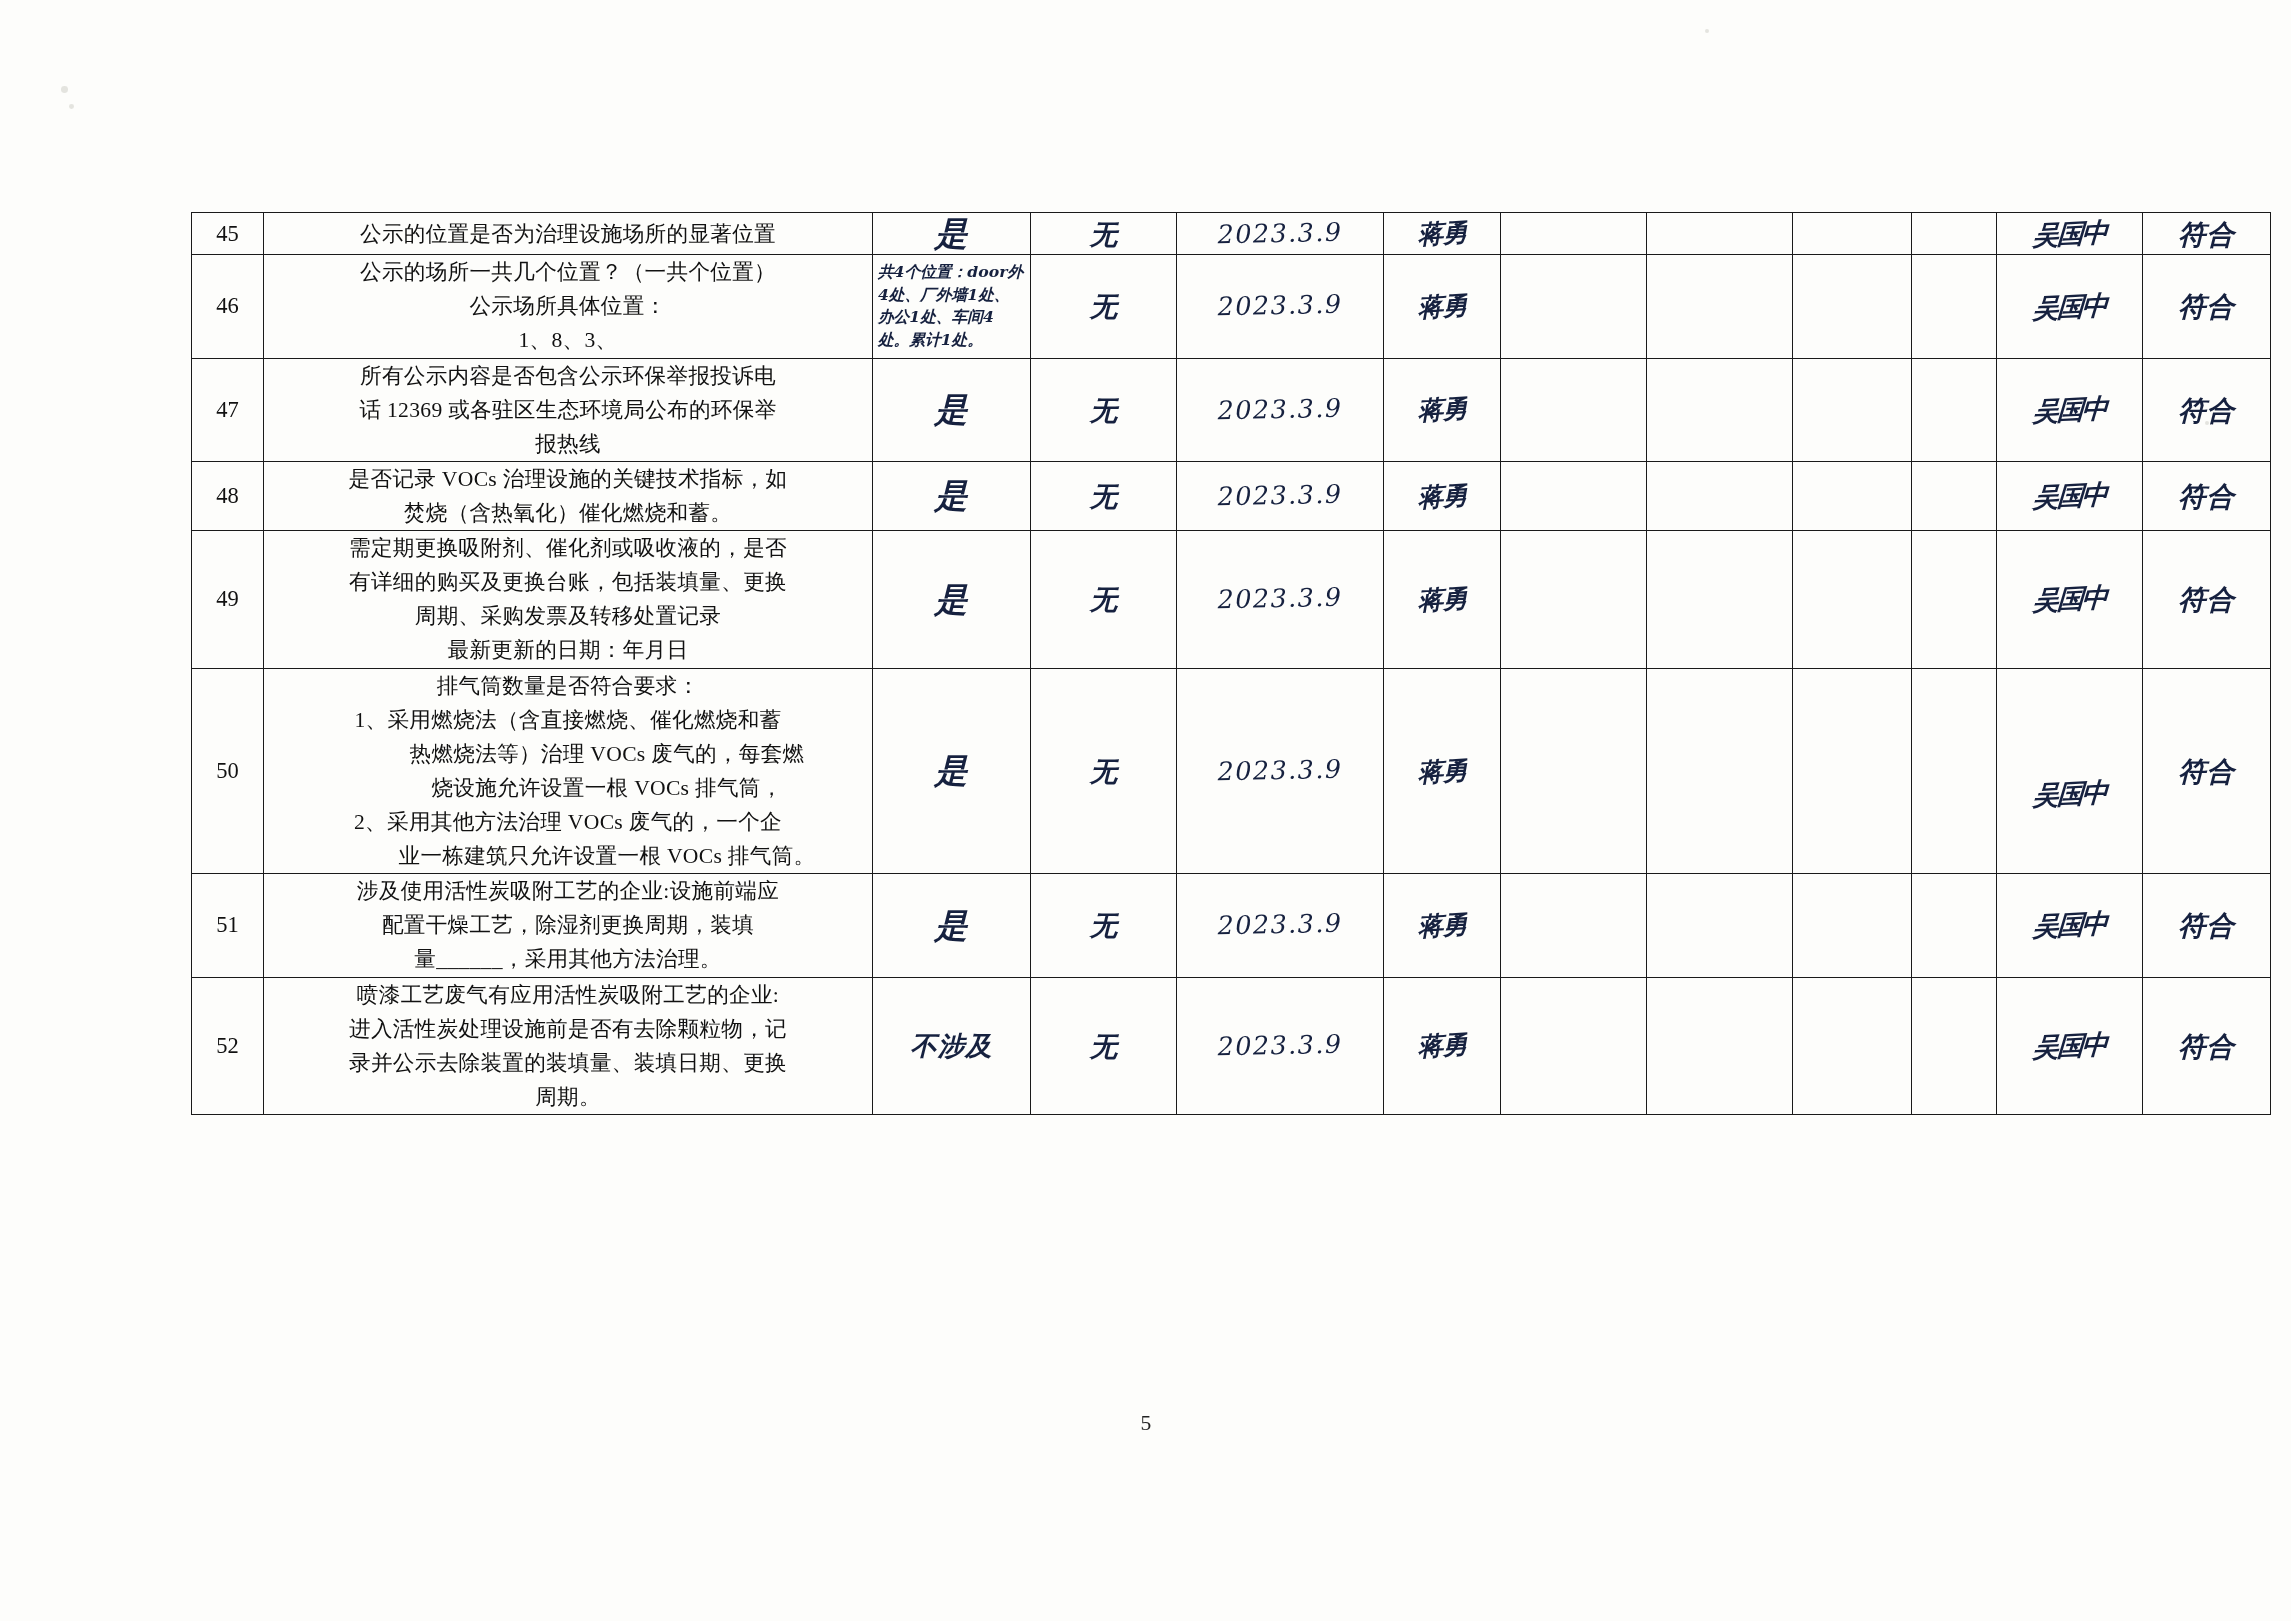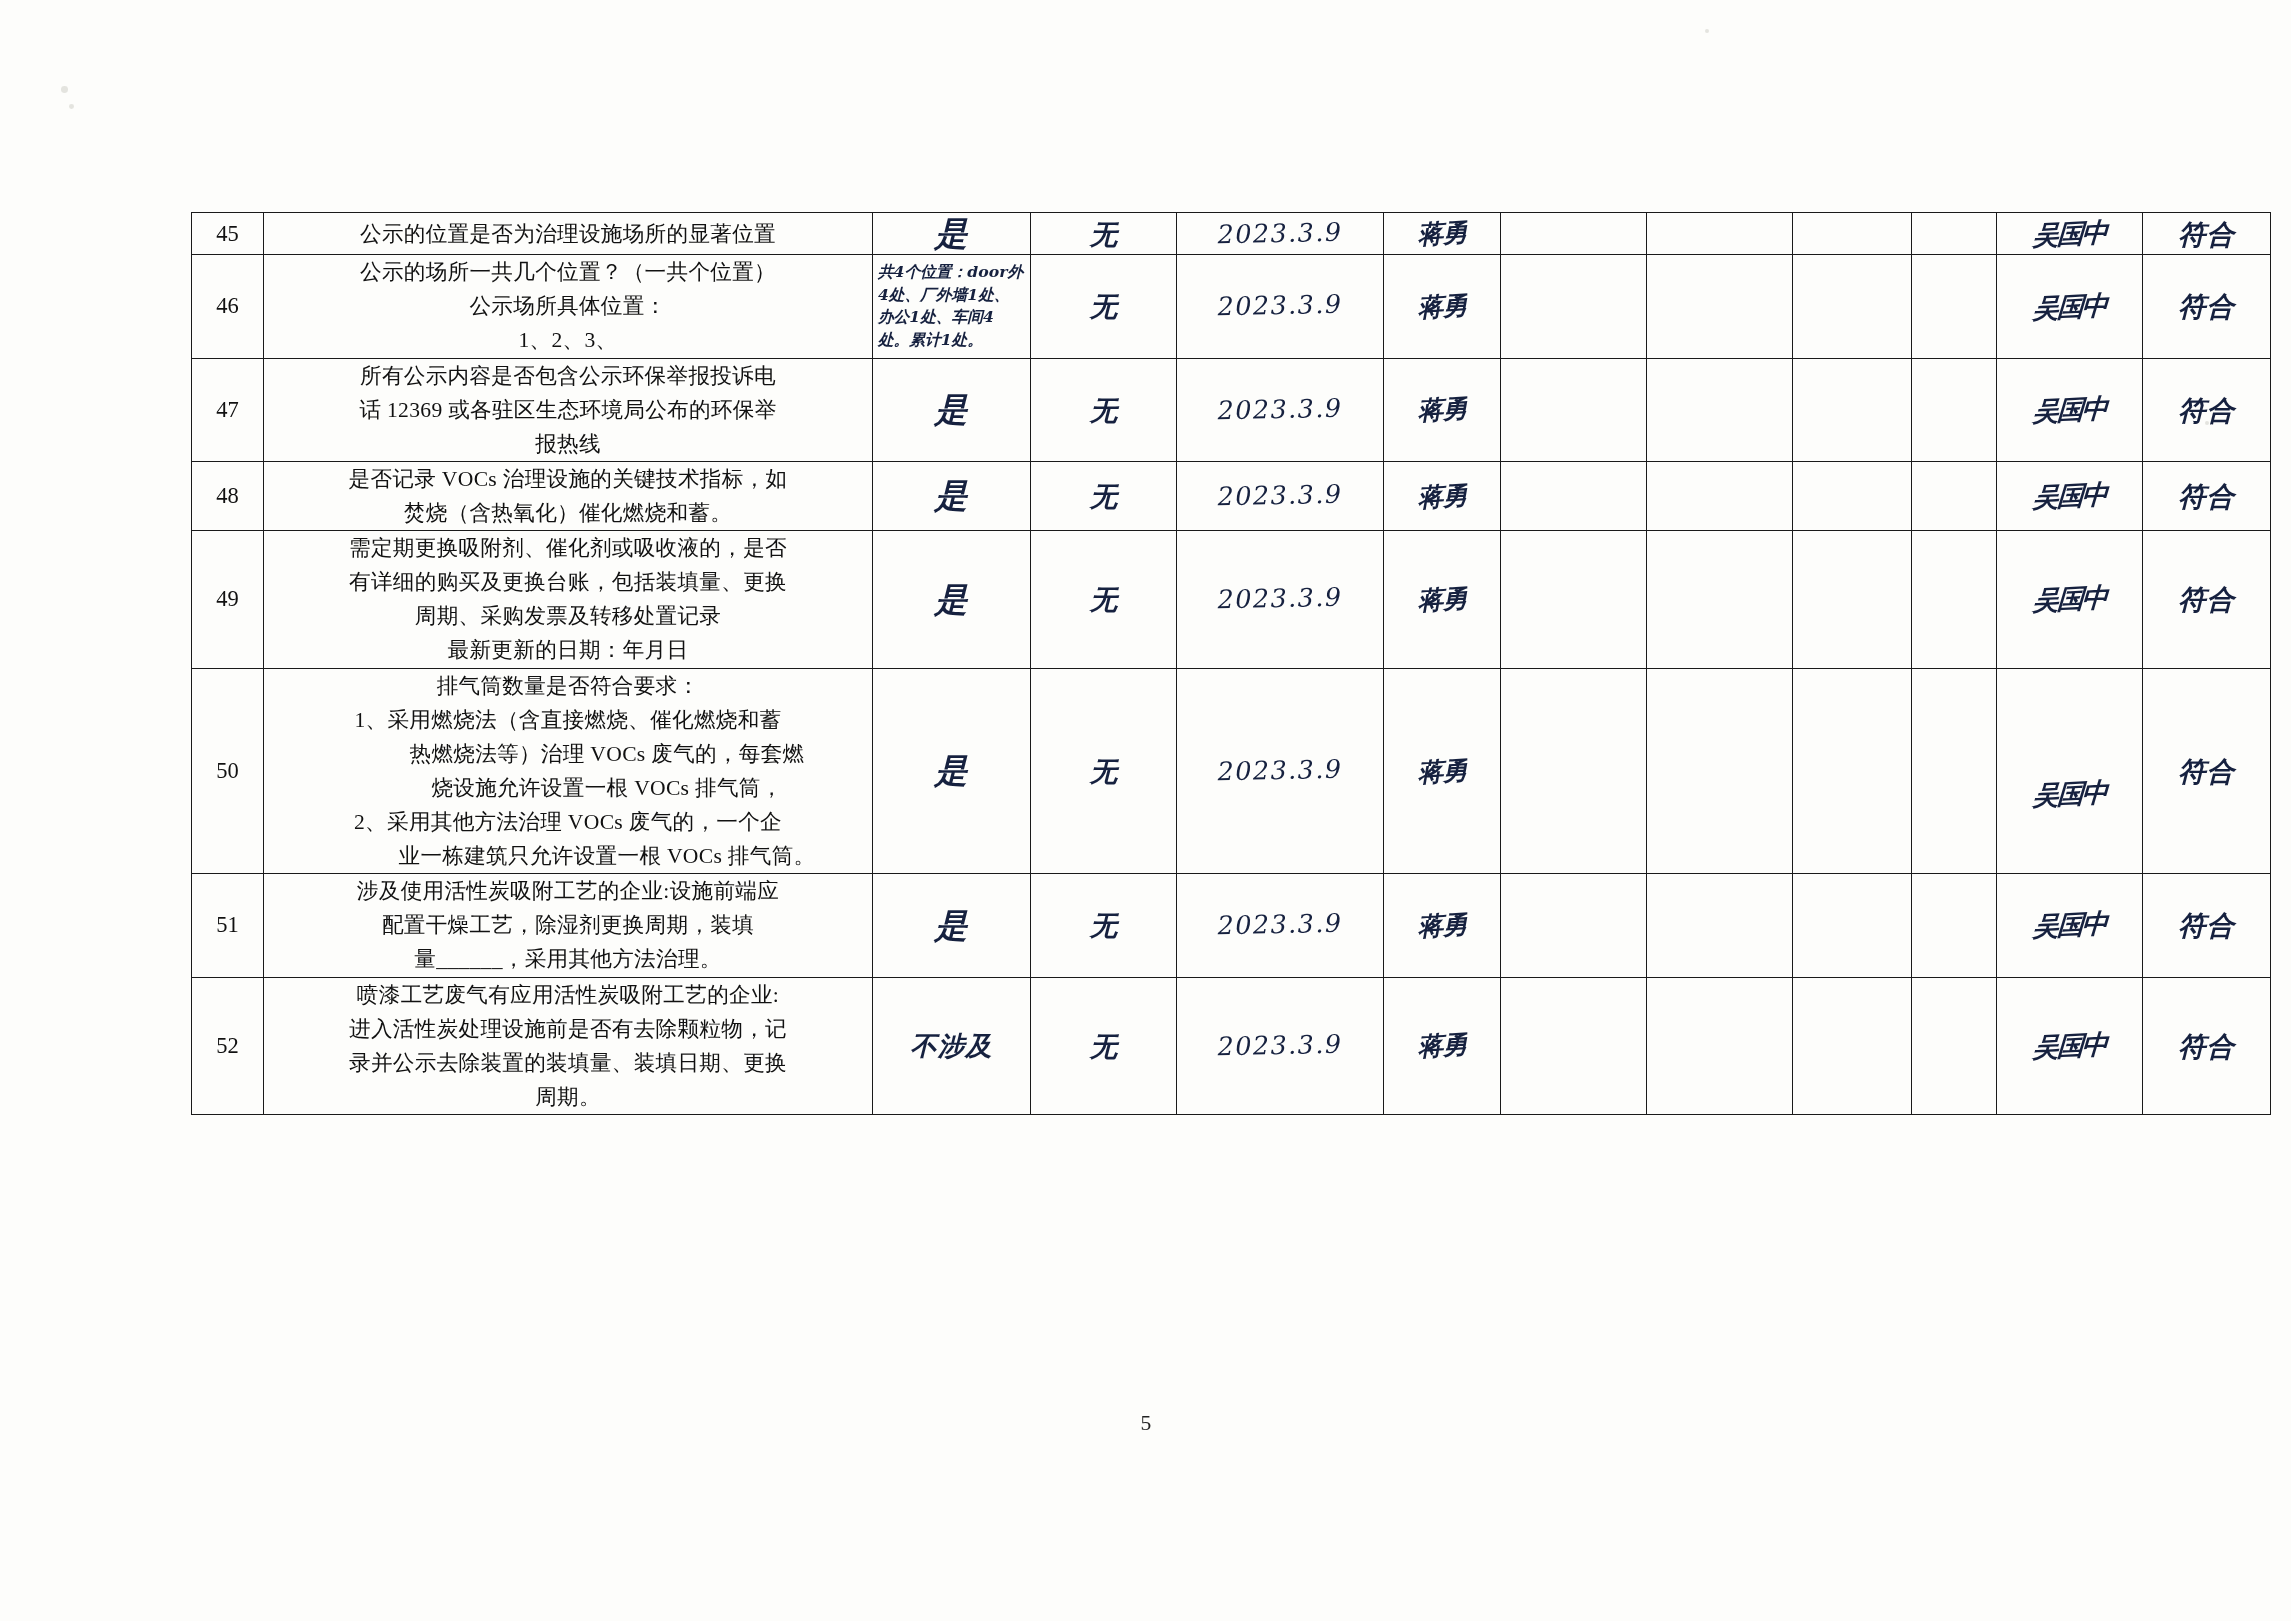--- a/index.html
+++ b/index.html
@@ -172,21 +172,21 @@
         <td class="c-res">
           <span class="hand res">符合</span>
         </td>
       </tr>
 
       <tr>
         <td class="c-no">46</td>
         <td class="c-item">
           <span>公示的场所一共几个位置？（一共个位置）</span><br>
           <span>公示场所具体位置：</span><br>
-          <span>1、2、3、</span>
+          <span>1、8、3、</span>
         </td>
         <td class="c-ans">
           <span class="hand small">共4个位置：door外4处、厂外墙1处、办公1处、车间4处。累计1处。</span>
         </td>
         <td class="c-prob">
           <span class="hand mid">无</span>
         </td>
         <td class="c-date">
           <span class="hand date">2023.3.9</span>
         </td>

